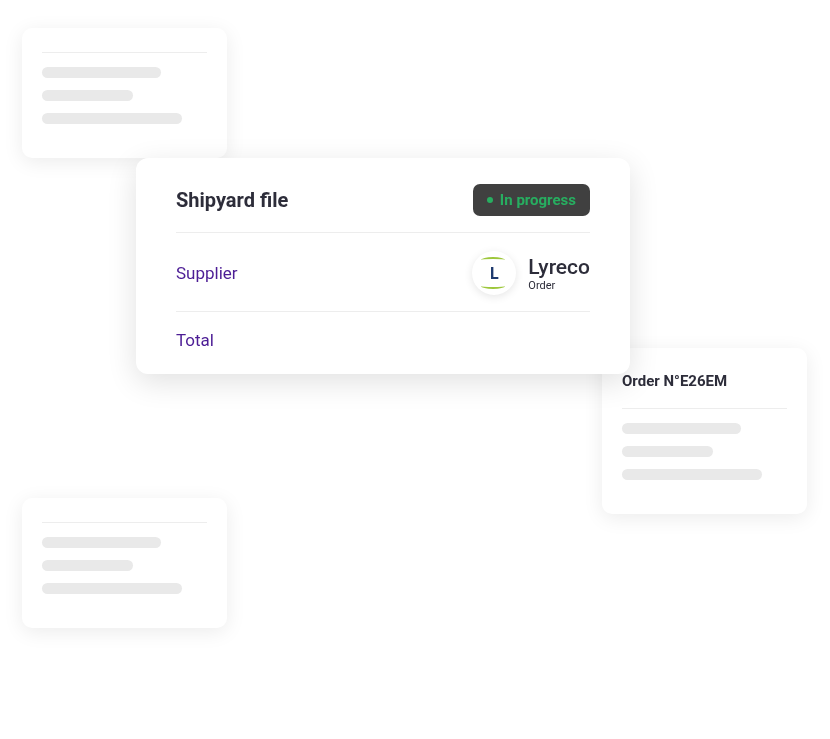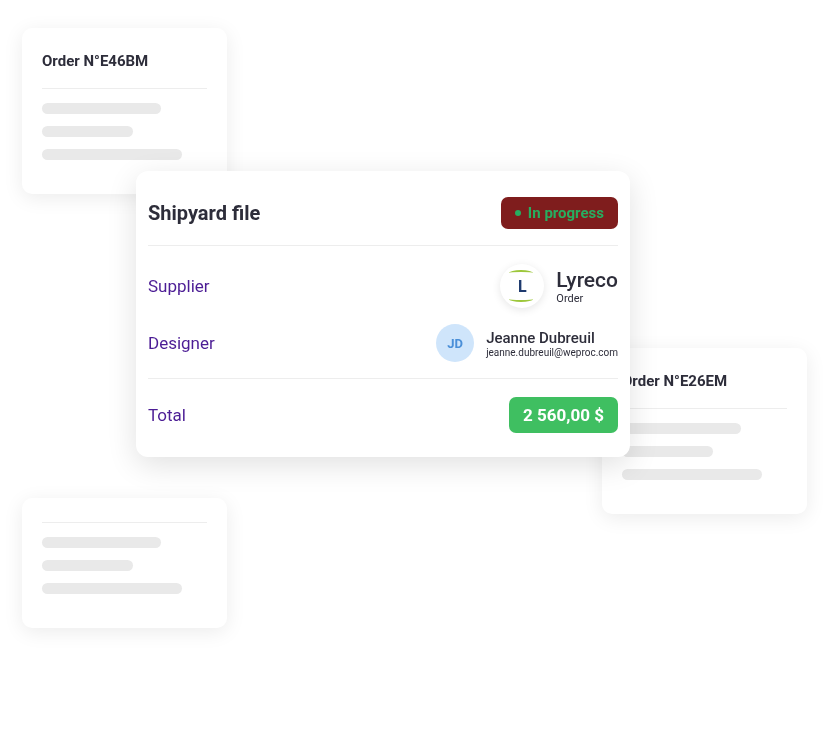--- a/index.html
+++ b/index.html
@@ -41,42 +41,42 @@
     }
     .sk-1 { width: 72%; }
     .sk-2 { width: 55%; }
     .sk-3 { width: 85%; }
     .card-1 { top: 28px; left: 22px; }
     .card-2 { top: 498px; left: 22px; }
     .card-3 { top: 348px; left: 602px; }
 
     .main-card {
       position: absolute;
-      top: 171px;
+      top: 158px;
       left: 136px;
       width: 494px;
       background: #fff;
       border-radius: 12px;
       box-shadow: 0 8px 30px rgba(0,0,0,0.12);
-      padding: 26px 12px 24px;
+      padding: 26px 40px 24px;
       z-index: 10;
     }
     .mc-header {
       display: flex;
       justify-content: space-between;
       align-items: center;
       margin-bottom: 16px;
     }
     .mc-title {
       font-size: 20px;
       font-weight: 700;
       color: #2d2d3a;
     }
     .status-badge {
-      background: #7f1d1d;
+      background: #404040;
       color: #27ae60;
       font-size: 15px;
       font-weight: 700;
       padding: 7px 14px;
       border-radius: 7px;
       display: flex;
       align-items: center;
       gap: 7px;
     }
     .status-dot {
@@ -196,21 +196,20 @@
       font-weight: 700;
       padding: 8px 14px;
       border-radius: 7px;
     }
     .mc-tight { margin-bottom: 10px; }
   </style>
 </head>
 <body>
 
 <div class="small-card card-1">
-  <div class="small-card-title">Order N°E46BM</div>
   <div class="small-divider"></div>
   <div class="skeleton sk-1"></div>
   <div class="skeleton sk-2"></div>
   <div class="skeleton sk-3"></div>
 </div>
 
 <div class="small-card card-2">
   <div class="small-divider"></div>
   <div class="skeleton sk-1"></div>
   <div class="skeleton sk-2"></div>
@@ -243,31 +242,20 @@
         <span class="supplier-logo-inner">L</span>
         <div class="logo-swoosh-bot"></div>
       </div>
       <div class="supplier-info">
         <span class="supplier-name">Lyreco</span>
         <span class="supplier-city">Order</span>
       </div>
     </div>
   </div>
 
-  <div class="mc-row">
-    <div class="mc-label">Designer</div>
-    <div class="designer-block">
-      <div class="avatar">JD</div>
-      <div class="designer-info">
-        <span class="designer-name">Jeanne Dubreuil</span>
-        <span class="designer-email">jeanne.dubreuil@weproc.com</span>
-      </div>
-    </div>
-  </div>
 
   <div class="mc-divider"></div>
 
 
   <div class="mc-row" style="margin-bottom:0;">
     <div class="mc-label">Total</div>
-    <div class="total-badge">2 560,00 $</div>
   </div>
 </div>
 
 </body></html>

